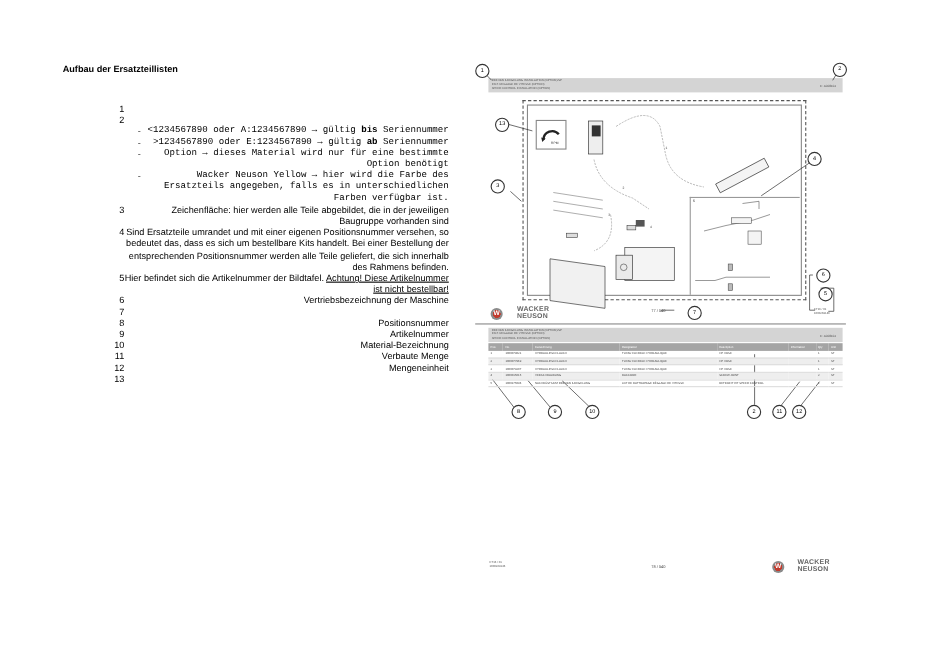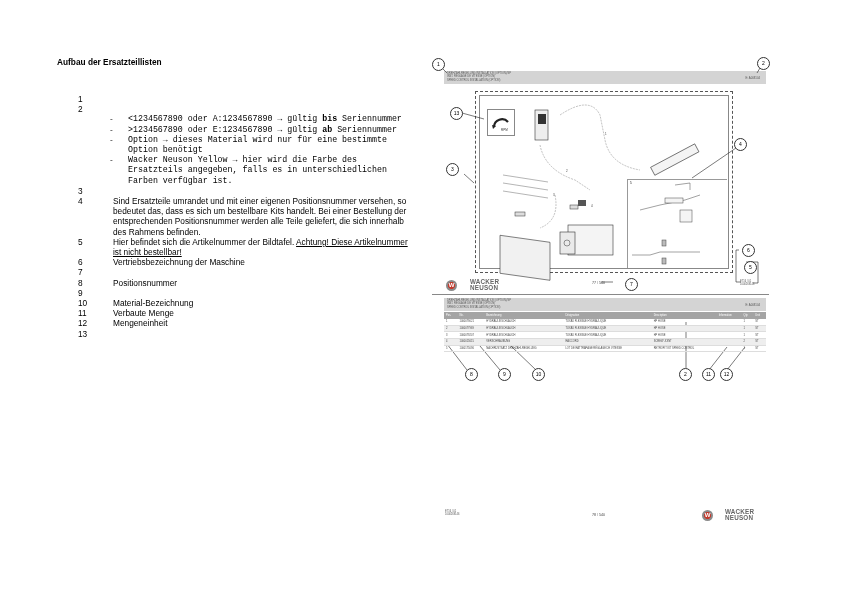--- a/index.html
+++ b/index.html
@@ -1,20 +1,20 @@
 <!DOCTYPE html>
 <html><head>
 <meta charset="utf-8">
 <style>
   html, body { margin: 0; padding: 0; }
   body {
     width: 842px; height: 596px; background: #ffffff; position: relative; overflow: hidden;
     font-family: "Liberation Sans", sans-serif; color: #000;
   }
-  .abs { position: absolute; }
+  .abs { position: absolute; text-align: right; }
 
   
   .doc-title { left: 57px; top: 57px; font-size: 8.3px; font-weight: bold; }
   .legend { left: 78px; top: 94px; width: 330px; font-size: 8.3px; line-height: 10.2px; }
   .legend-row { display: flex; }
   .legend-num { width: 35px; flex: 0 0 35px; }
   .legend-text { flex: 1; }
   .sub-row { display: flex; margin-left: 32px; }
   .sub-dash { width: 18px; flex: 0 0 18px; color: #444; }
   .sub-text { flex: 1; font-family: Liberation Mono, monospace; }
@@ -93,20 +93,21 @@
     <div class="sub-row">
       <span class="sub-dash">-</span>
       <span class="sub-text"><span>Option → dieses Material wird nur für eine bestimmte Option benötigt</span><b></b><span></span></span>
     </div>
     <div class="sub-row">
       <span class="sub-dash">-</span>
       <span class="sub-text"><span>Wacker Neuson Yellow → hier wird die Farbe des Ersatzteils angegeben, falls es in unterschiedlichen Farben verfügbar ist.</span><b></b><span></span></span>
     </div>
     <div class="legend-row">
       <span class="legend-num">3</span>
+      <span class="legend-text"><span>Zeichenfläche: hier werden alle Teile abgebildet, die in der jeweiligen Baugruppe vorhanden sind</span></span>
     </div>
     <div class="legend-row">
       <span class="legend-num">4</span>
       <span class="legend-text"><span>Sind Ersatzteile umrandet und mit einer eigenen Positionsnummer versehen, so bedeutet das, dass es sich um bestellbare Kits handelt. Bei einer Bestellung der entsprechenden Positionsnummer werden alle Teile geliefert, die sich innerhalb des Rahmens befinden.</span></span>
     </div>
     <div class="legend-row">
       <span class="legend-num">5</span>
       <span class="legend-text"><span>Hier befindet sich die Artikelnummer der Bildtafel. </span><span class="u">Achtung! Diese Artikelnummer ist nicht bestellbar!</span></span>
     </div>
     <div class="legend-row">
@@ -115,20 +116,21 @@
     </div>
     <div class="legend-row">
       <span class="legend-num">7</span>
     </div>
     <div class="legend-row">
       <span class="legend-num">8</span>
       <span class="legend-text"><span>Positionsnummer</span></span>
     </div>
     <div class="legend-row">
       <span class="legend-num">9</span>
+      <span class="legend-text"><span>Artikelnummer</span></span>
     </div>
     <div class="legend-row">
       <span class="legend-num">10</span>
       <span class="legend-text"><span>Material-Bezeichnung</span></span>
     </div>
     <div class="legend-row">
       <span class="legend-num">11</span>
       <span class="legend-text"><span>Verbaute Menge</span></span>
     </div>
     <div class="legend-row">

